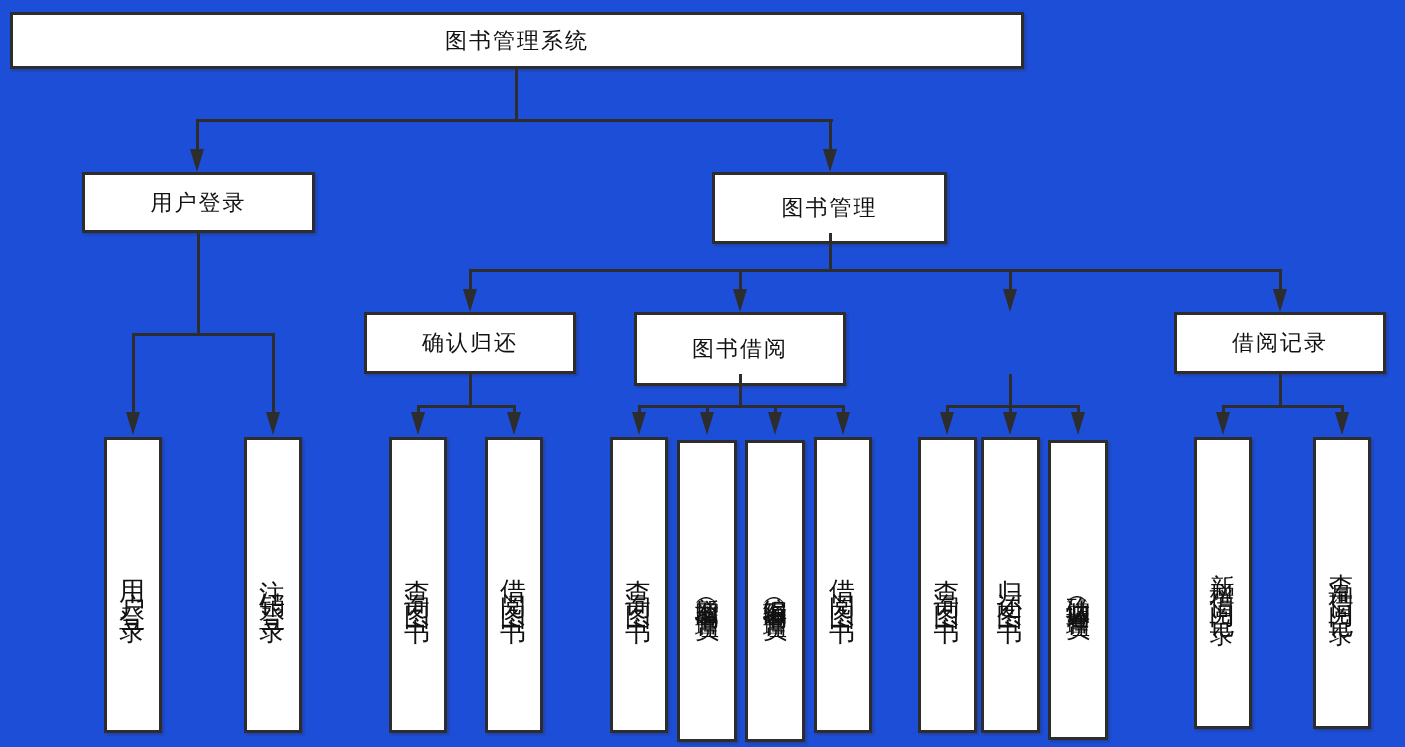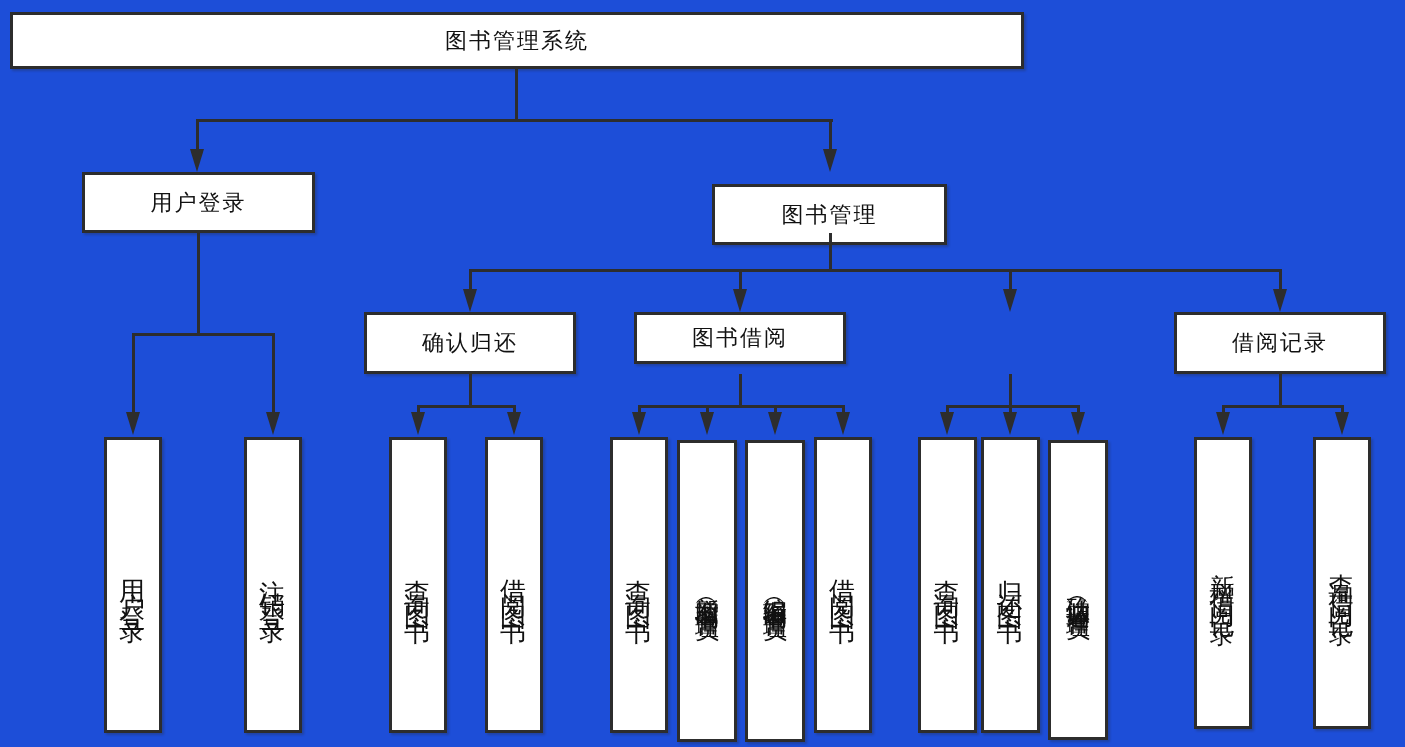--- a/index.html
+++ b/index.html
@@ -69,21 +69,21 @@
   <div class="vline" style="left:515px;top:69px;height:52px;"></div>
   <div class="hline" style="left:196px;top:119px;width:637px;"></div>
   <div class="vline" style="left:196px;top:119px;height:33px;"></div>
   <div class="arrow" style="left:190px;top:149px;"></div>
   <div class="vline" style="left:829px;top:119px;height:33px;"></div>
   <div class="arrow" style="left:823px;top:149px;"></div>
 
   <div class="box" style="left:82px;top:172px;width:233px;height:61px;">
     <span class="hlabel">用户登录</span>
   </div>
-  <div class="box" style="left:712px;top:184px;width:235px;height:61px;">
+  <div class="box" style="left:712px;top:172px;width:235px;height:72px;">
     <span class="hlabel">图书管理</span>
   </div>
 
   <div class="vline" style="left:197px;top:233px;height:102px;"></div>
   <div class="hline" style="left:132px;top:333px;width:143px;"></div>
   <div class="vline" style="left:132px;top:333px;height:82px;"></div>
   <div class="arrow" style="left:126px;top:412px;"></div>
   <div class="vline" style="left:272px;top:333px;height:82px;"></div>
   <div class="arrow" style="left:266px;top:412px;"></div>
 
@@ -94,21 +94,21 @@
   <div class="vline" style="left:739px;top:269px;height:23px;"></div>
   <div class="arrow" style="left:733px;top:289px;"></div>
   <div class="vline" style="left:1009px;top:269px;height:23px;"></div>
   <div class="arrow" style="left:1003px;top:289px;"></div>
   <div class="vline" style="left:1279px;top:269px;height:23px;"></div>
   <div class="arrow" style="left:1273px;top:289px;"></div>
 
   <div class="box" style="left:364px;top:312px;width:212px;height:62px;">
     <span class="hlabel">确认归还</span>
   </div>
-  <div class="box" style="left:634px;top:312px;width:212px;height:52px;">
+  <div class="box" style="left:634px;top:312px;width:212px;height:74px;">
     <span class="hlabel">图书借阅</span>
   </div>
   <div class="box" style="left:1174px;top:312px;width:212px;height:62px;">
     <span class="hlabel">借阅记录</span>
   </div>
 
   <div class="vline" style="left:469px;top:374px;height:34px;"></div>
   <div class="hline" style="left:417px;top:405px;width:99px;"></div>
   <div class="vline" style="left:417px;top:405px;height:12px;"></div>
   <div class="arrow" style="left:411px;top:412px;"></div>

